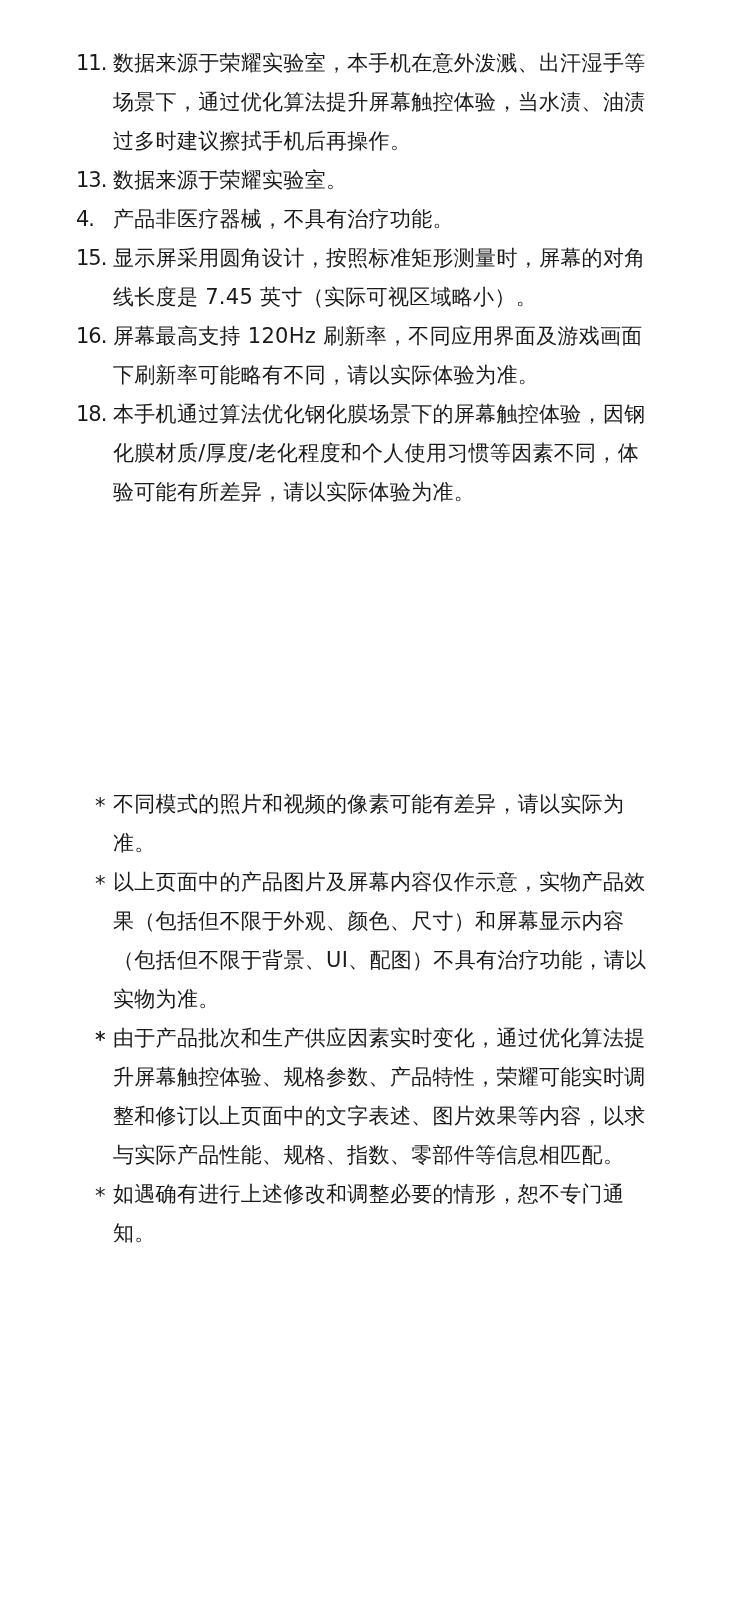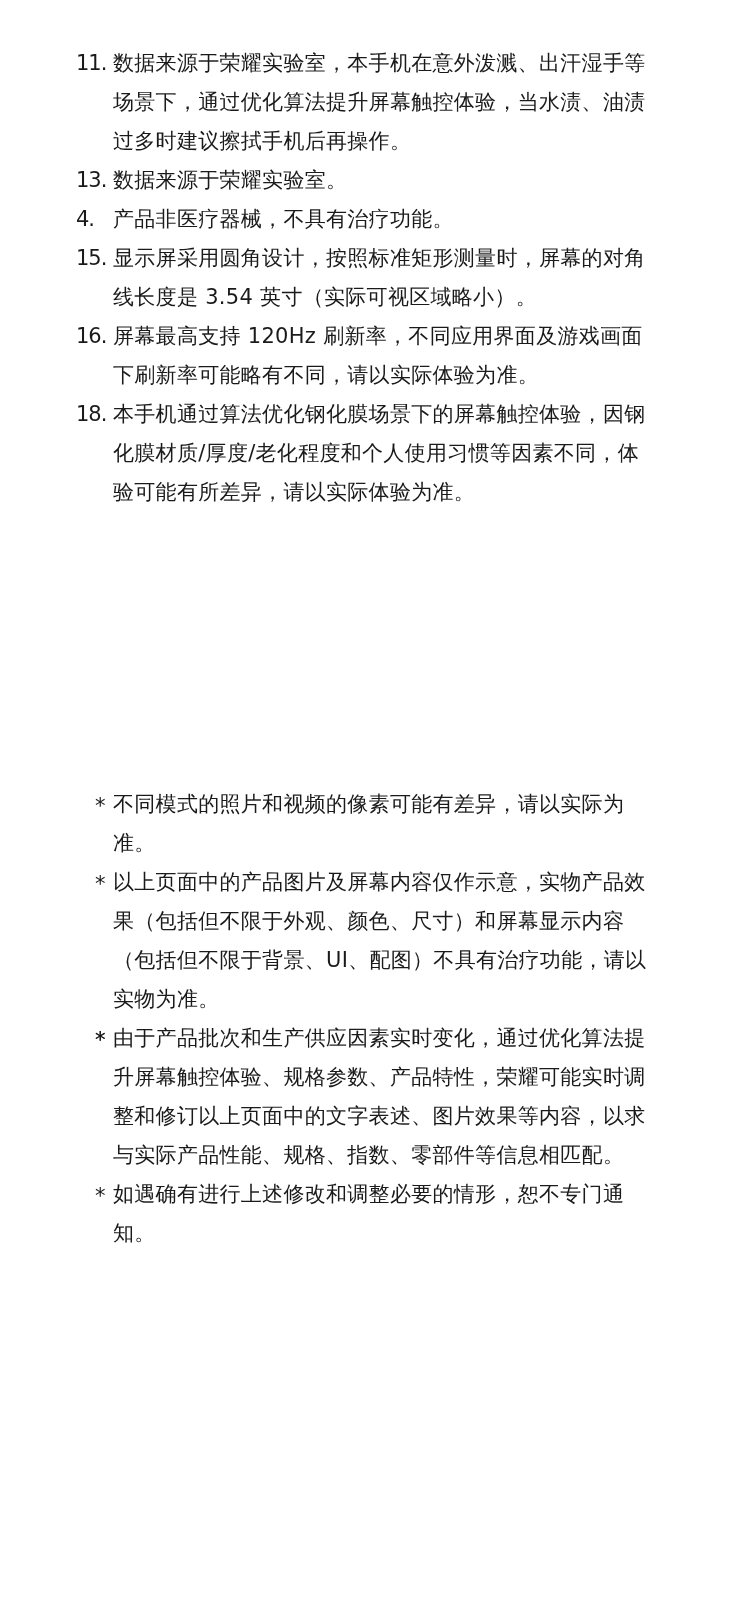--- a/index.html
+++ b/index.html
@@ -44,21 +44,21 @@
     <div class="item">
       <span class="num">13.</span>
       <span>数据来源于荣耀实验室。</span>
     </div>
     <div class="item">
       <span class="num">4.</span>
       <span>产品非医疗器械，不具有治疗功能。</span>
     </div>
     <div class="item">
       <span class="num">15.</span>
-      <span>显示屏采用圆角设计，按照标准矩形测量时，屏幕的对角线长度是 3.54 英寸（实际可视区域略小）。</span>
+      <span>显示屏采用圆角设计，按照标准矩形测量时，屏幕的对角线长度是 7.45 英寸（实际可视区域略小）。</span>
     </div>
     <div class="item">
       <span class="num">16.</span>
       <span>屏幕最高支持 120Hz 刷新率，不同应用界面及游戏画面下刷新率可能略有不同，请以实际体验为准。</span>
     </div>
     <div class="item">
       <span class="num">18.</span>
       <span>本手机通过算法优化钢化膜场景下的屏幕触控体验，因钢化膜材质/厚度/老化程度和个人使用习惯等因素不同，体验可能有所差异，请以实际体验为准。</span>
     </div>
   </div>

